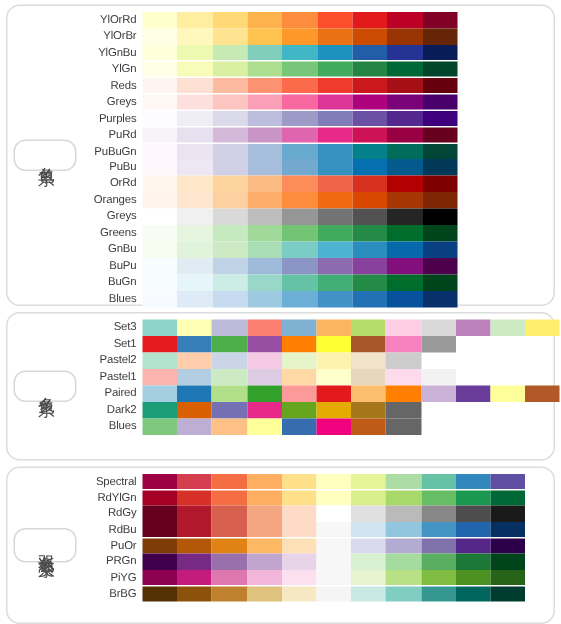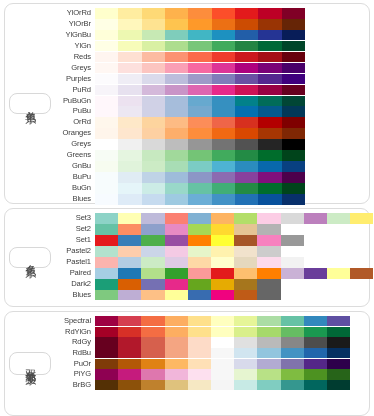--- a/index.html
+++ b/index.html
@@ -360,33 +360,20 @@
             <div class="sw" style="background: rgb(253, 180, 98);"></div>
             <div class="sw" style="background: rgb(179, 222, 105);"></div>
             <div class="sw" style="background: rgb(252, 205, 229);"></div>
             <div class="sw" style="background: rgb(217, 217, 217);"></div>
             <div class="sw" style="background: rgb(188, 128, 189);"></div>
             <div class="sw" style="background: rgb(204, 235, 197);"></div>
             <div class="sw" style="background: rgb(255, 237, 111);"></div>
           </div>
         </div>
         <div class="row">
-          <div class="row-name">Set2</div>
-          <div class="swatches">
-            <div class="sw" style="background: rgb(102, 194, 165);"></div>
-            <div class="sw" style="background: rgb(252, 141, 98);"></div>
-            <div class="sw" style="background: rgb(141, 160, 203);"></div>
-            <div class="sw" style="background: rgb(231, 138, 195);"></div>
-            <div class="sw" style="background: rgb(166, 216, 84);"></div>
-            <div class="sw" style="background: rgb(255, 217, 47);"></div>
-            <div class="sw" style="background: rgb(229, 196, 148);"></div>
-            <div class="sw" style="background: rgb(179, 179, 179);"></div>
-          </div>
-        </div>
-        <div class="row">
           <div class="row-name">Set1</div>
           <div class="swatches">
             <div class="sw" style="background: rgb(228, 26, 28);"></div>
             <div class="sw" style="background: rgb(55, 126, 184);"></div>
             <div class="sw" style="background: rgb(77, 175, 74);"></div>
             <div class="sw" style="background: rgb(152, 78, 163);"></div>
             <div class="sw" style="background: rgb(255, 127, 0);"></div>
             <div class="sw" style="background: rgb(255, 255, 51);"></div>
             <div class="sw" style="background: rgb(166, 86, 40);"></div>
             <div class="sw" style="background: rgb(247, 129, 191);"></div>
@@ -545,20 +532,36 @@
             <div class="sw" style="background: rgb(254, 224, 182);"></div>
             <div class="sw" style="background: rgb(247, 247, 247);"></div>
             <div class="sw" style="background: rgb(216, 218, 235);"></div>
             <div class="sw" style="background: rgb(178, 171, 210);"></div>
             <div class="sw" style="background: rgb(128, 115, 172);"></div>
             <div class="sw" style="background: rgb(84, 39, 136);"></div>
             <div class="sw" style="background: rgb(45, 0, 75);"></div>
           </div>
         </div>
         <div class="row">
+          <div class="row-name">PRGn</div>
+          <div class="swatches">
+            <div class="sw" style="background: rgb(64, 0, 75);"></div>
+            <div class="sw" style="background: rgb(118, 42, 131);"></div>
+            <div class="sw" style="background: rgb(153, 112, 171);"></div>
+            <div class="sw" style="background: rgb(194, 165, 207);"></div>
+            <div class="sw" style="background: rgb(231, 212, 232);"></div>
+            <div class="sw" style="background: rgb(247, 247, 247);"></div>
+            <div class="sw" style="background: rgb(217, 240, 211);"></div>
+            <div class="sw" style="background: rgb(166, 219, 160);"></div>
+            <div class="sw" style="background: rgb(90, 174, 97);"></div>
+            <div class="sw" style="background: rgb(27, 120, 55);"></div>
+            <div class="sw" style="background: rgb(0, 68, 27);"></div>
+          </div>
+        </div>
+        <div class="row">
           <div class="row-name">PiYG</div>
           <div class="swatches">
             <div class="sw" style="background: rgb(142, 1, 82);"></div>
             <div class="sw" style="background: rgb(197, 27, 125);"></div>
             <div class="sw" style="background: rgb(222, 119, 174);"></div>
             <div class="sw" style="background: rgb(241, 182, 218);"></div>
             <div class="sw" style="background: rgb(253, 224, 239);"></div>
             <div class="sw" style="background: rgb(247, 247, 247);"></div>
             <div class="sw" style="background: rgb(230, 245, 208);"></div>
             <div class="sw" style="background: rgb(184, 225, 134);"></div>

